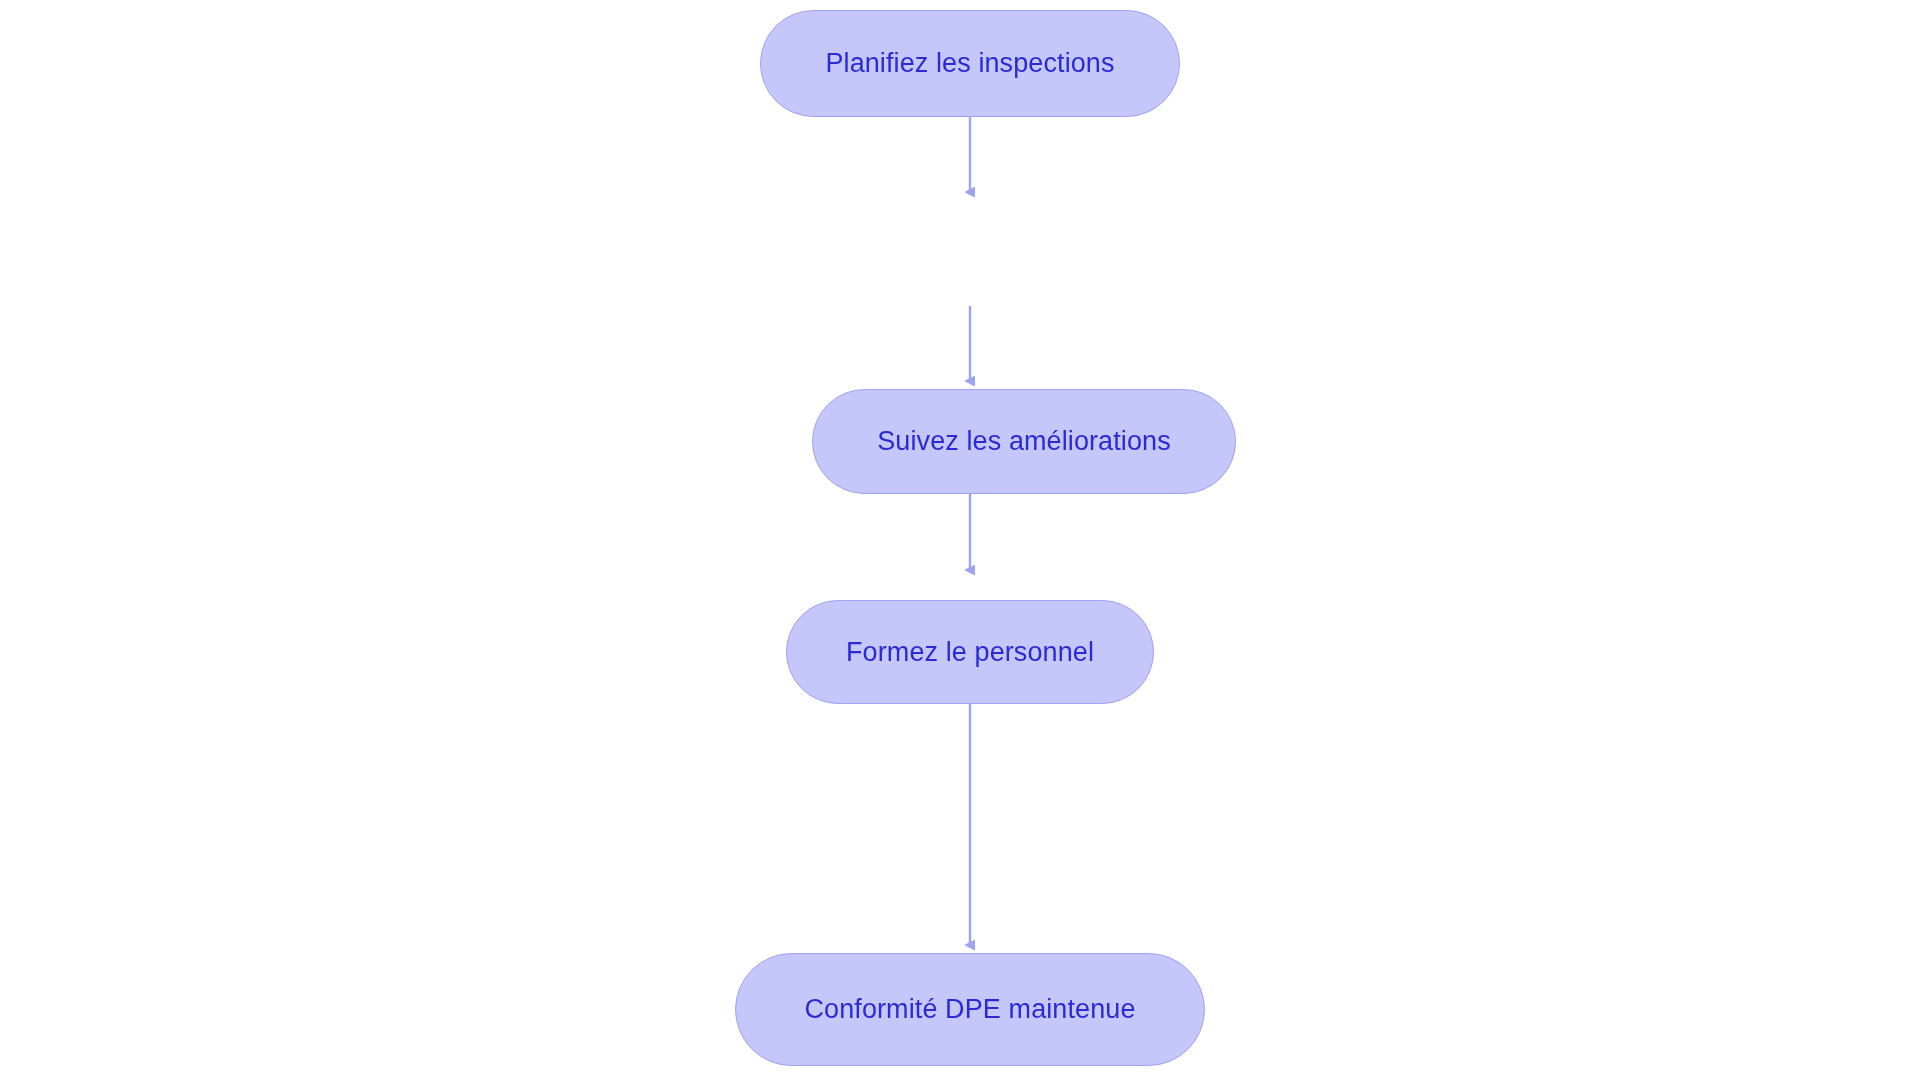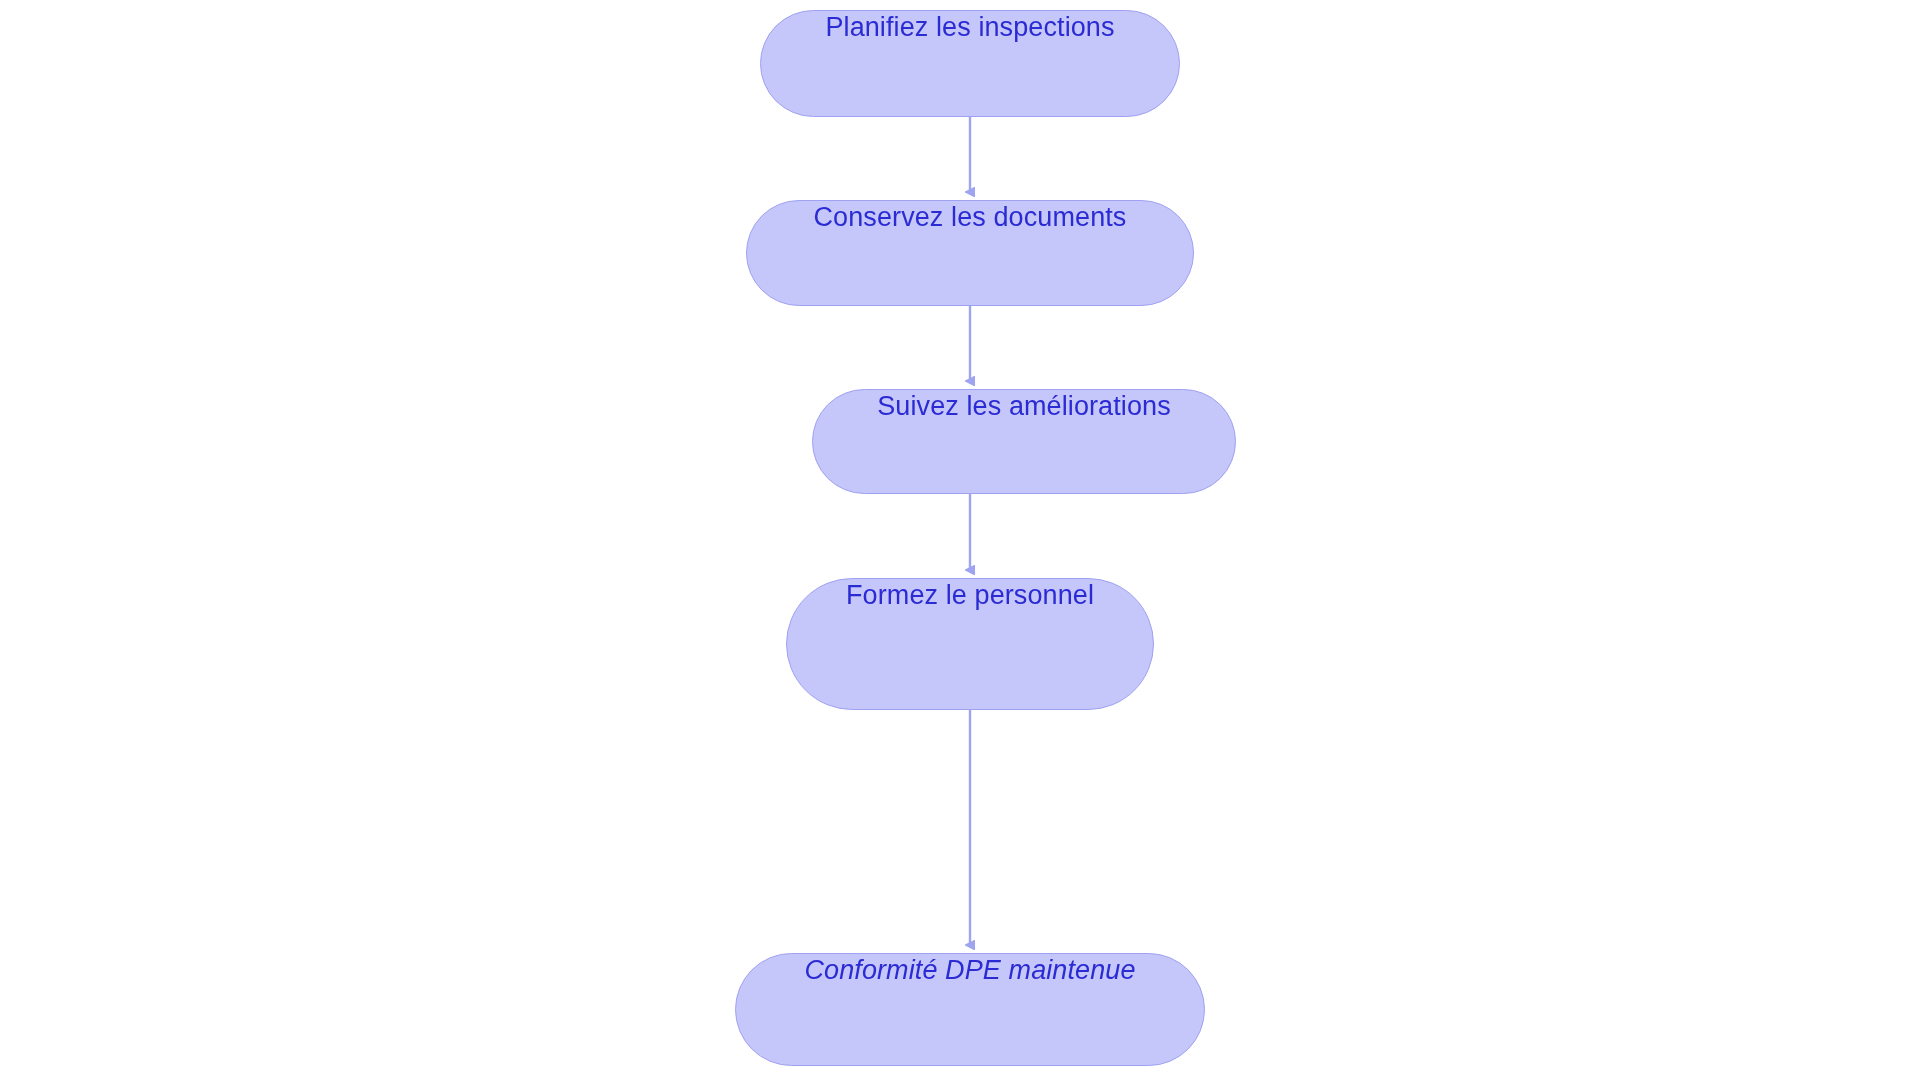--- a/index.html
+++ b/index.html
@@ -36,21 +36,21 @@
     left: 0;
     top: 0;
     width: 1920px;
     height: 1083px;
   }
 
   .flow-node {
     position: absolute;
     box-sizing: border-box;
     display: flex;
-    align-items: flex-start;
+    align-items: center;
     justify-content: center;
     background: #c5c6fa;
     border: 1.6px solid #9fa2f2;
     border-radius: 999px;
     transform: translateX(-50%);
   }
 
   .flow-node-label {
     color: #2b2bd4;
     font-size: 27px;
@@ -81,30 +81,27 @@
 
     <line x1="970" y1="682" x2="970" y2="945" stroke="#9fa4f0" stroke-width="2.4" marker-end="url(#arrowhead)"></line>
   </svg>
 
   <div id="node-layer">
 
     <div class="flow-node" style="left:970px; top:10px; width:420px; height:107px;">
       <span class="flow-node-label">Planifiez les inspections</span>
     </div>
 
-    <div class="flow-node" style="left:970px; top:200px; width:448px; height:106px;">
-      <span class="flow-node-label">Conservez les documents</span>
-    </div>
 
     <div class="flow-node" style="left:1024px; top:389px; width:424px; height:105px;">
       <span class="flow-node-label">Suivez les améliorations</span>
     </div>
 
-    <div class="flow-node" style="left:970px; top:578px; width:368px; height:132px;">
+    <div class="flow-node" style="left:970px; top:600px; width:368px; height:104px;">
       <span class="flow-node-label">Formez le personnel</span>
     </div>
 
-    <div class="flow-node" style="left:970px; top:953px; width:470px; height:113px;font-style:italic;">
+    <div class="flow-node" style="left:970px; top:953px; width:470px; height:113px;">
       <span class="flow-node-label">Conformité DPE maintenue</span>
     </div>
 
   </div>
 </div>
 
 </body></html>

